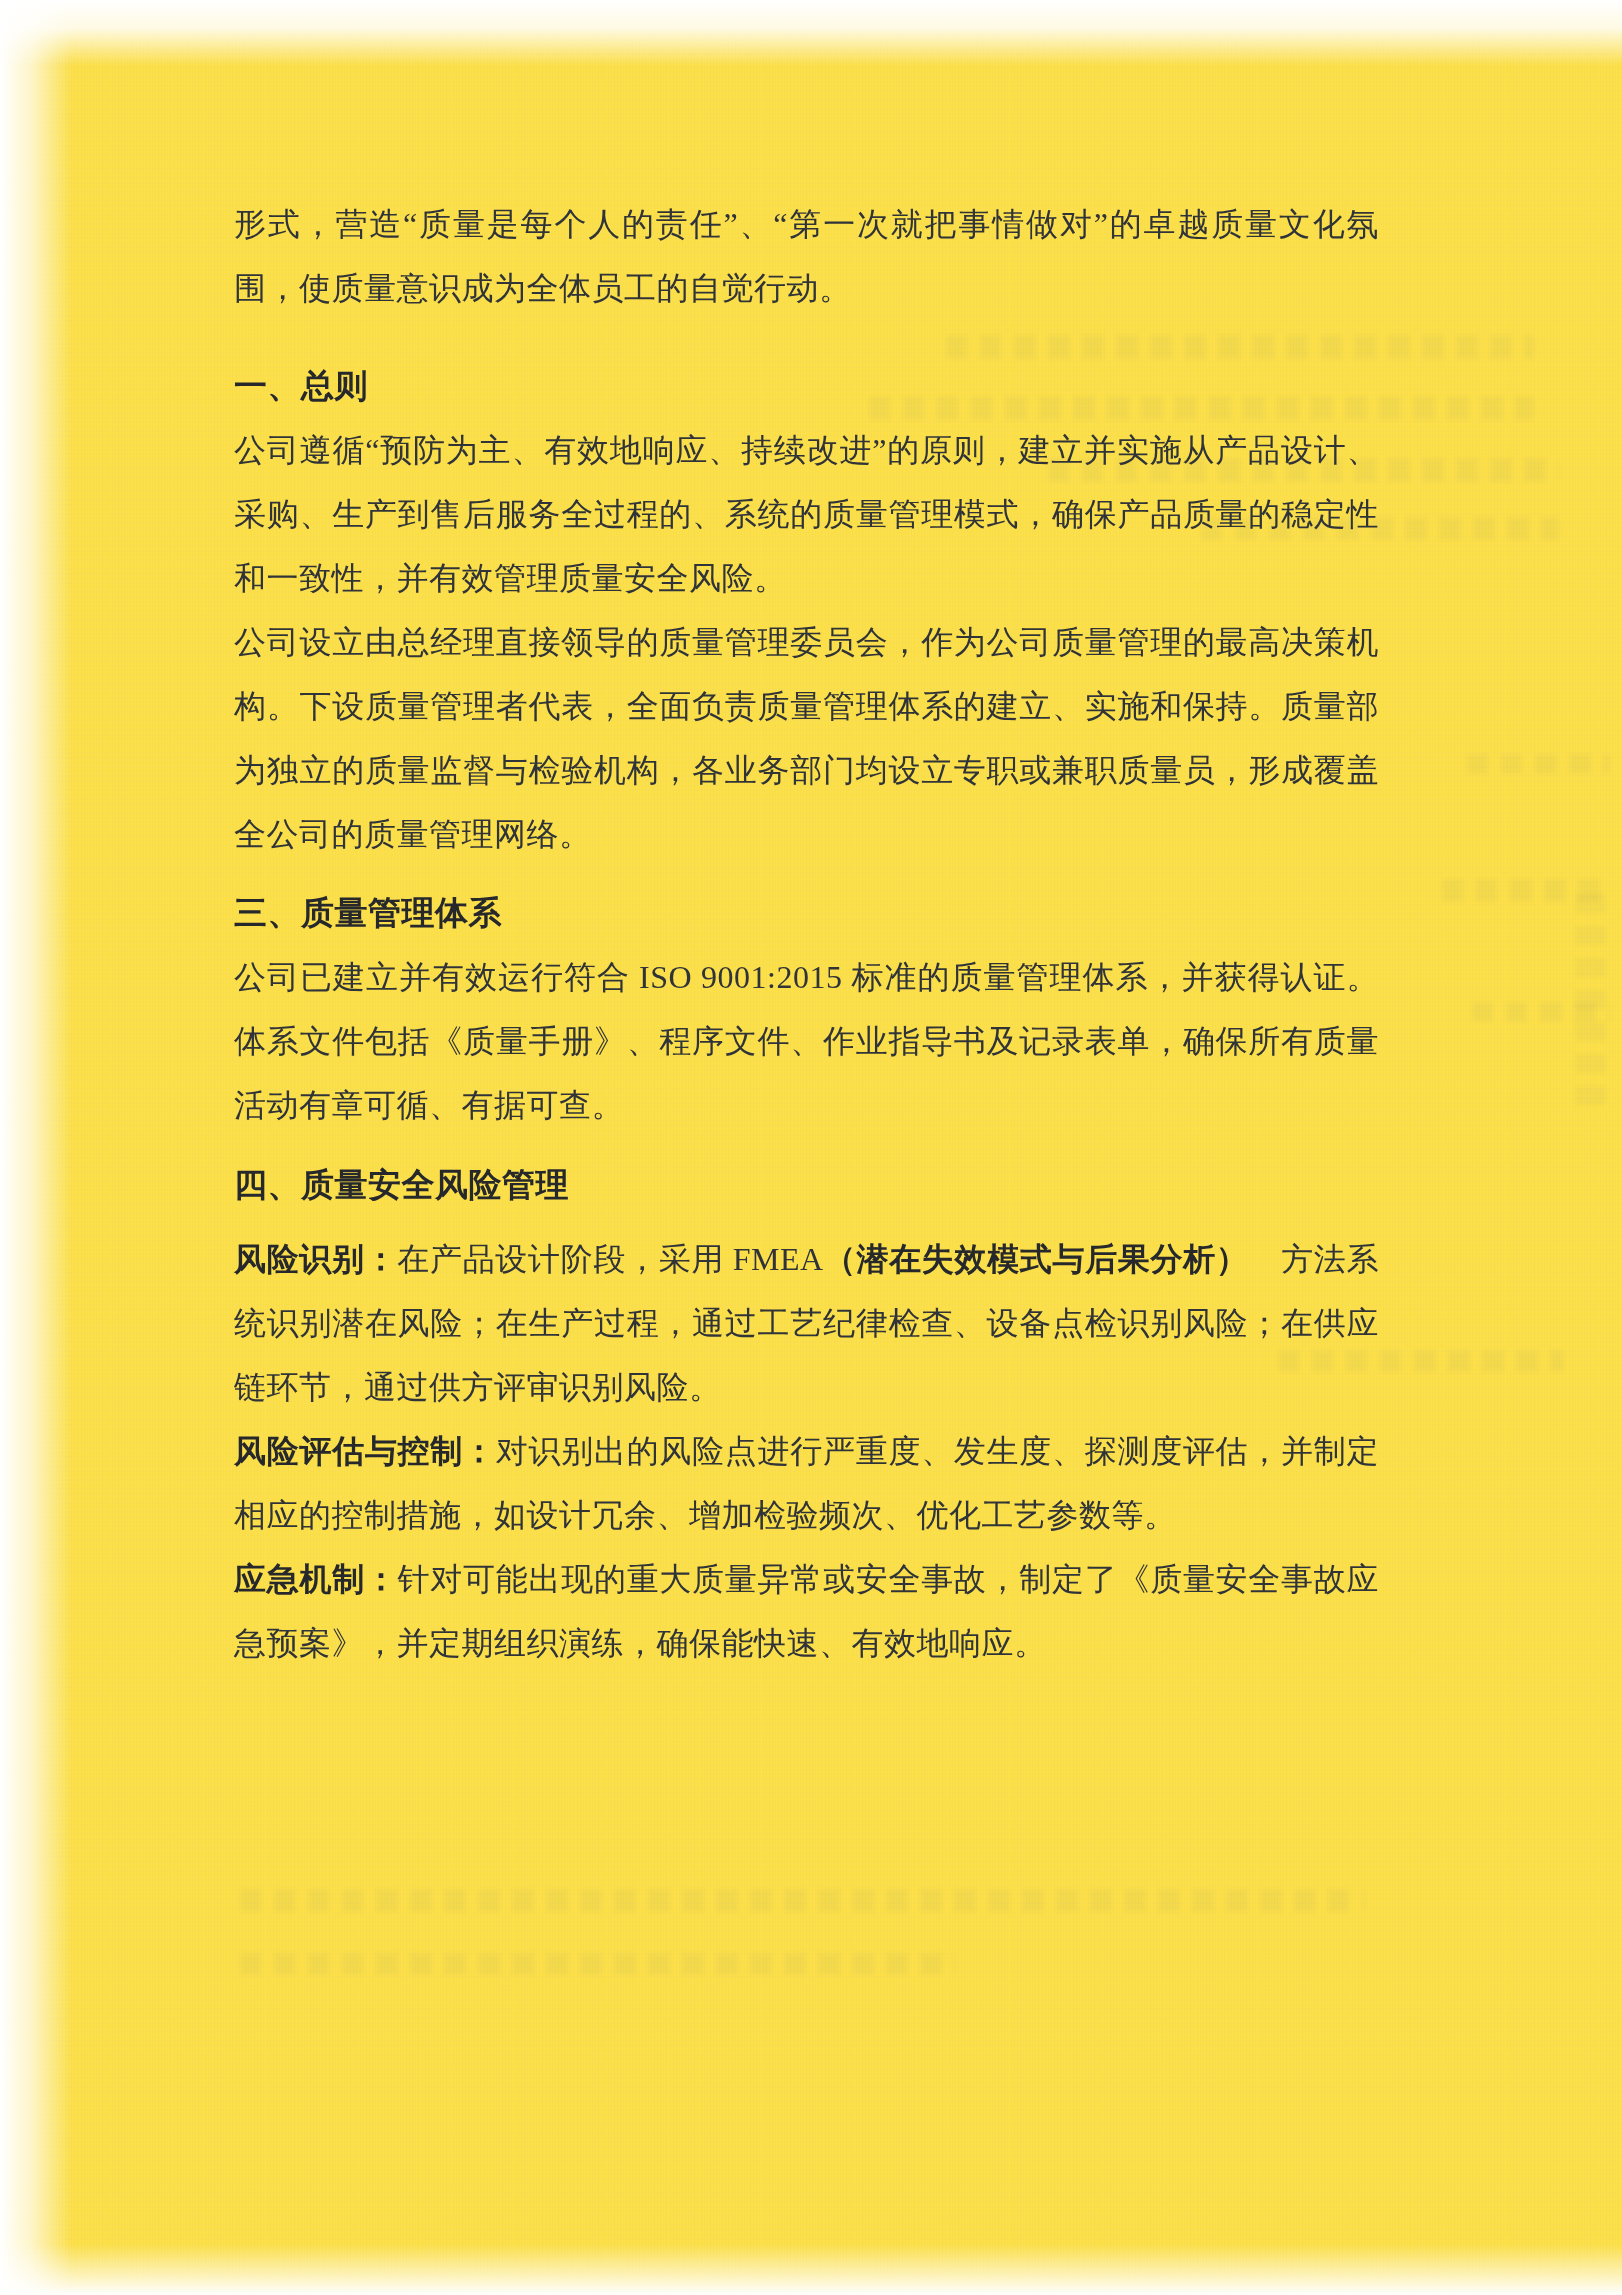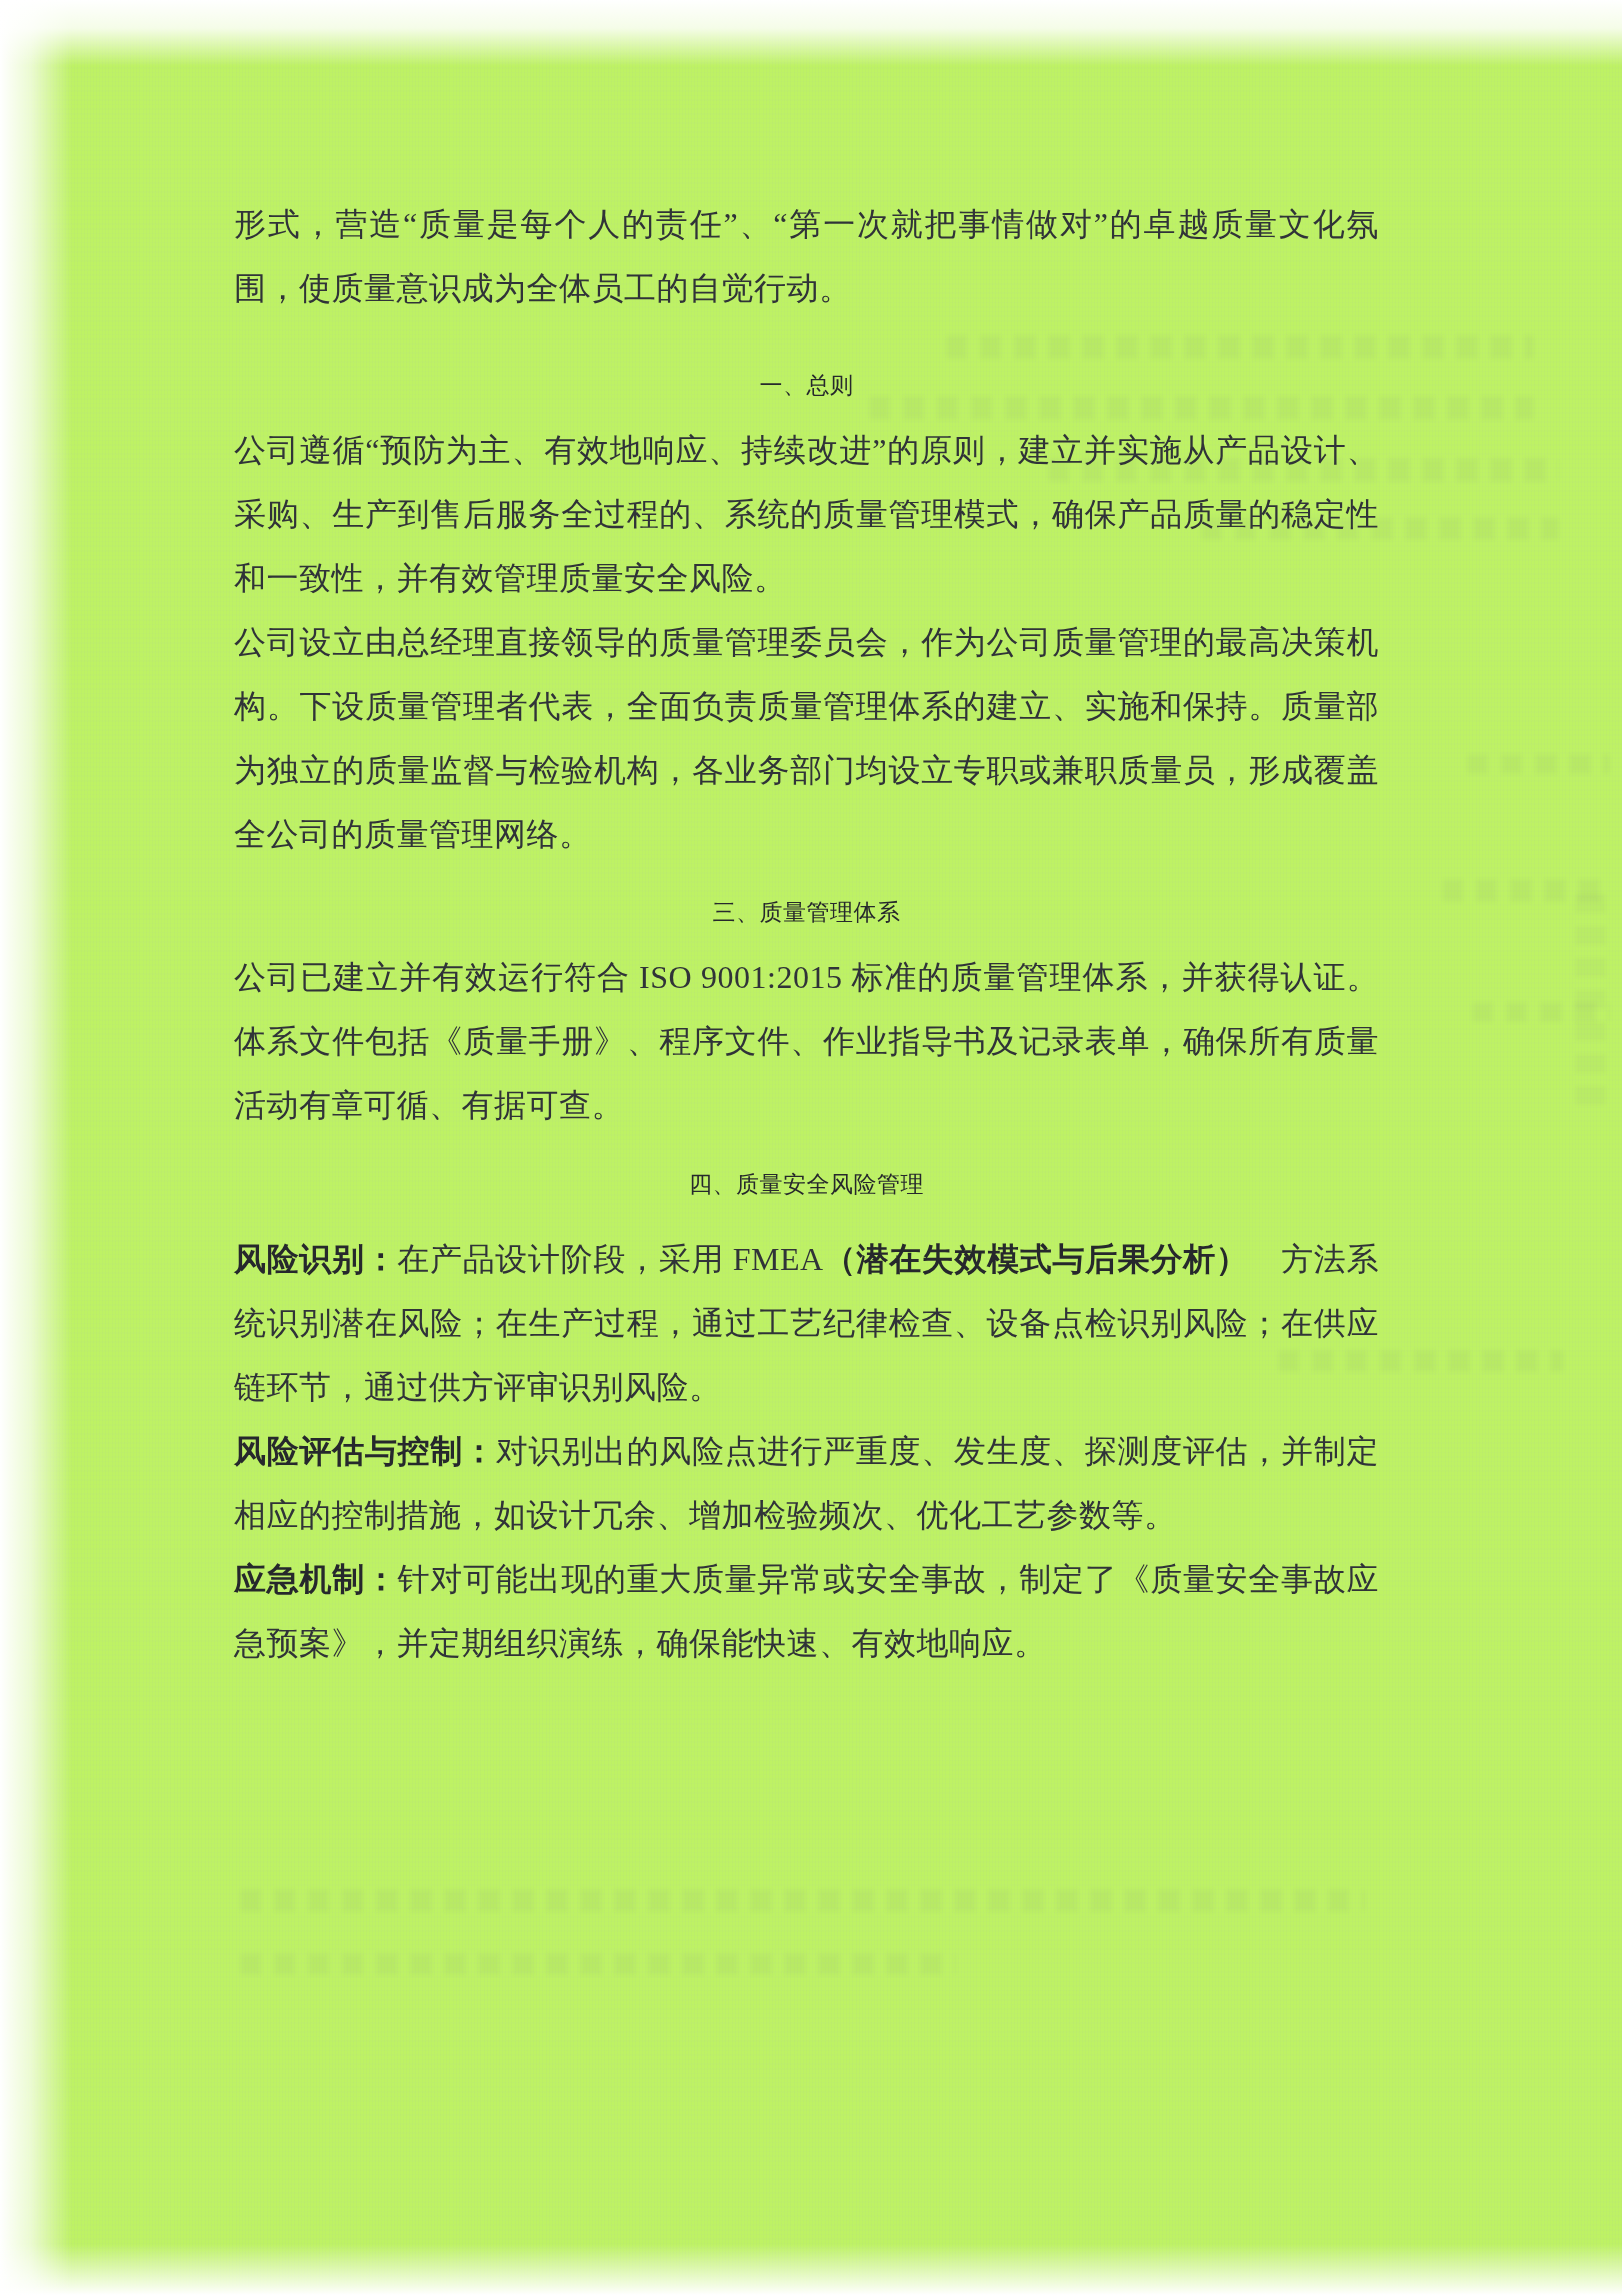--- a/index.html
+++ b/index.html
@@ -4,21 +4,21 @@
 <style>
   html, body {
     margin: 0;
     padding: 0;
     background: #ffffff;
   }
   .page {
     position: relative;
     width: 1623px;
     height: 2295px;
-    background: #bef264;
+    background: #fde047;
     overflow: hidden;
     font-family: "Liberation Serif", "DejaVu Serif", serif;
     color: #303338;
   }
   
   .texture {
     position: absolute;
     inset: 0;
     background:
       repeating-linear-gradient(90deg, rgba(150,165,190,0.05) 0 1px, rgba(255,255,255,0) 1px 3.1px),
@@ -72,26 +72,25 @@
     margin: 45px 0 0 0;
     font-size: 40px;
     line-height: 64px;
     font-weight: bold;
     text-align: center;
     color: #26282c;
     letter-spacing: 1px;
   }
   h2.sec {
     margin: 15.3px 0 0 0;
-    font-size: 23px;
+    font-size: 33px;
     line-height: 64px;
-    font-weight: normal;
+    font-weight: bold;
     color: #26282c;
     letter-spacing: 0.5px;
-    text-align: center;
   }
   h2.sec.first {
     margin-top: 34px;
   }
   p.body.after-h4 {
     margin-top: 10.2px;
   }
   .bold {
     font-weight: bold;
     color: #26282c;

